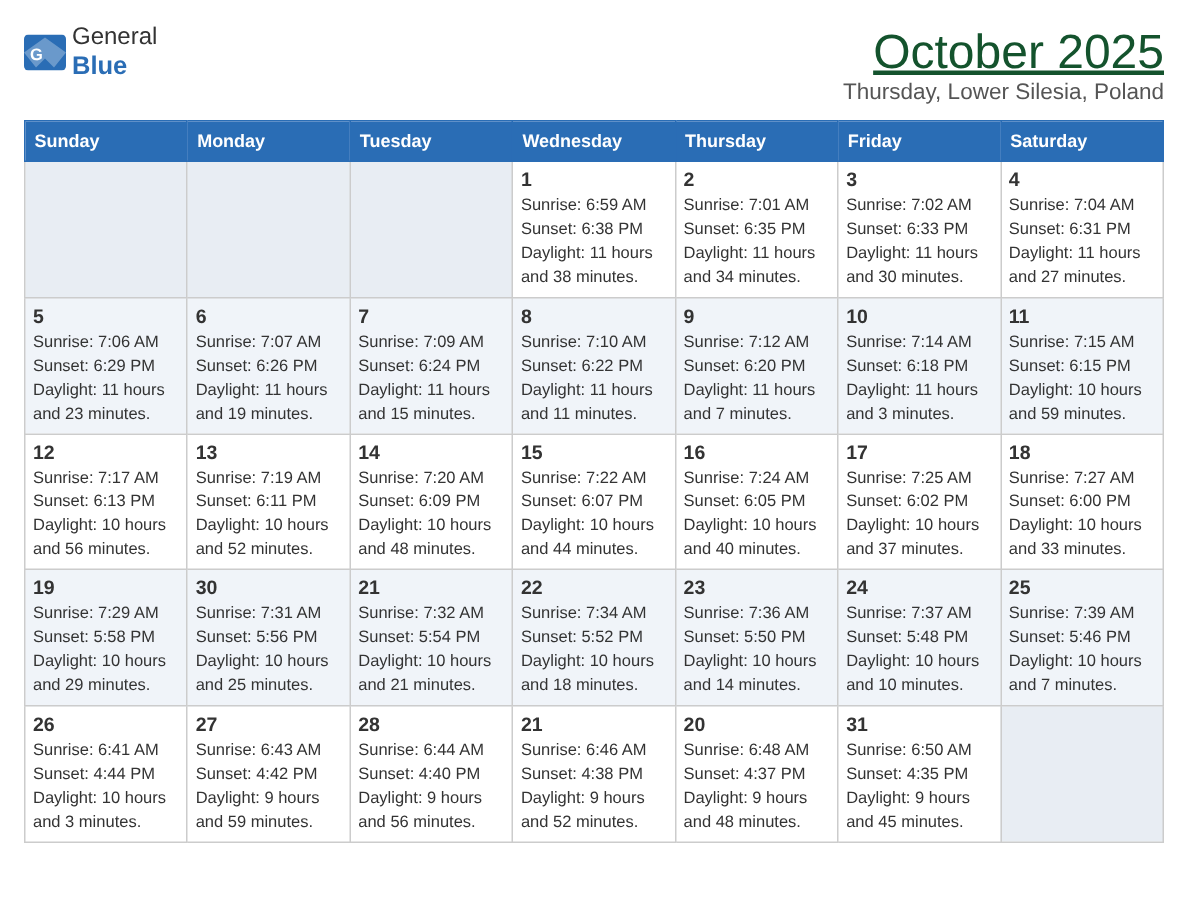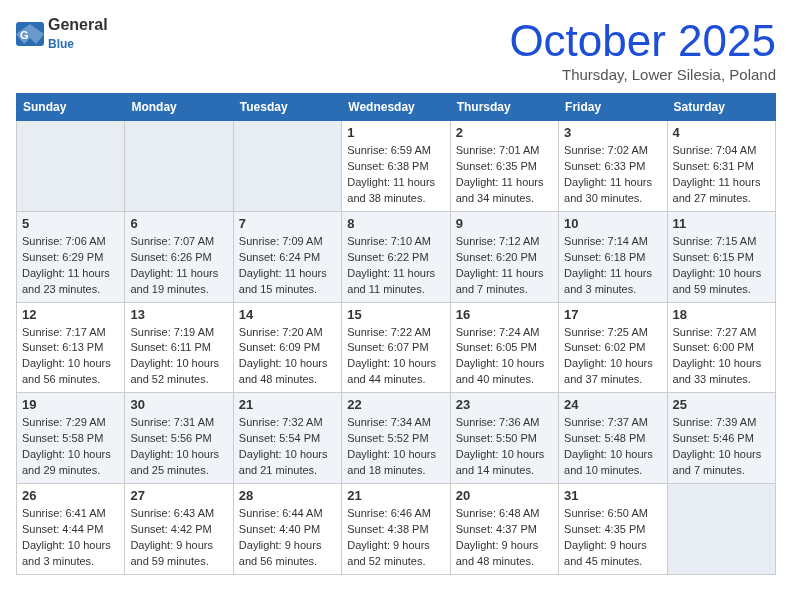--- a/index.html
+++ b/index.html
@@ -22,23 +22,24 @@
       gap: 4px;
     }
     .logo-icon {
       width: 28px;
       height: 24px;
     }
     .title-block {
       text-align: right;
     }
     .month-title {
-      font-size: 44px;
+      font-size: 32px;
       font-weight: normal;
-      color: #1d4ed8;
+      color: #14532d;
+      text-decoration: underline;
     }
     .subtitle {
       font-size: 15px;
       color: #555;
     }
     table {
       width: 100%;
       border-collapse: collapse;
       font-size: 11px;
     }
@@ -86,22 +87,22 @@
 <body>
 
 <div class="header">
   <div class="logo">
     <svg class="logo-icon" viewBox="0 0 28 24" xmlns="http://www.w3.org/2000/svg">
       <rect x="0" y="0" width="28" height="24" rx="3" fill="#2a6db5"></rect>
       <polygon points="14,2 28,12 20,22 14,16 8,22 0,12" fill="#fff" opacity="0.3"></polygon>
       <text x="4" y="17" font-size="11" fill="white" font-weight="bold">G</text>
     </svg>
     <div>
-      <span style="font-size:16px;font-weight:bold;color:#333;text-align:center;">General</span><br>
-      <span style="font-size:12px;font-weight:bold;color:#2a6db5;">Blue</span>
+      <span style="font-size:16px;font-weight:normal;color:#333;text-align:center;">General</span><br>
+      <span style="font-size:17px;font-weight:bold;color:#2a6db5;">Blue</span>
     </div>
   </div>
   <div class="title-block">
     <div class="month-title">October 2025</div>
     <div class="subtitle">Thursday, Lower Silesia, Poland</div>
   </div>
 </div>
 
 <table>
   <thead>

